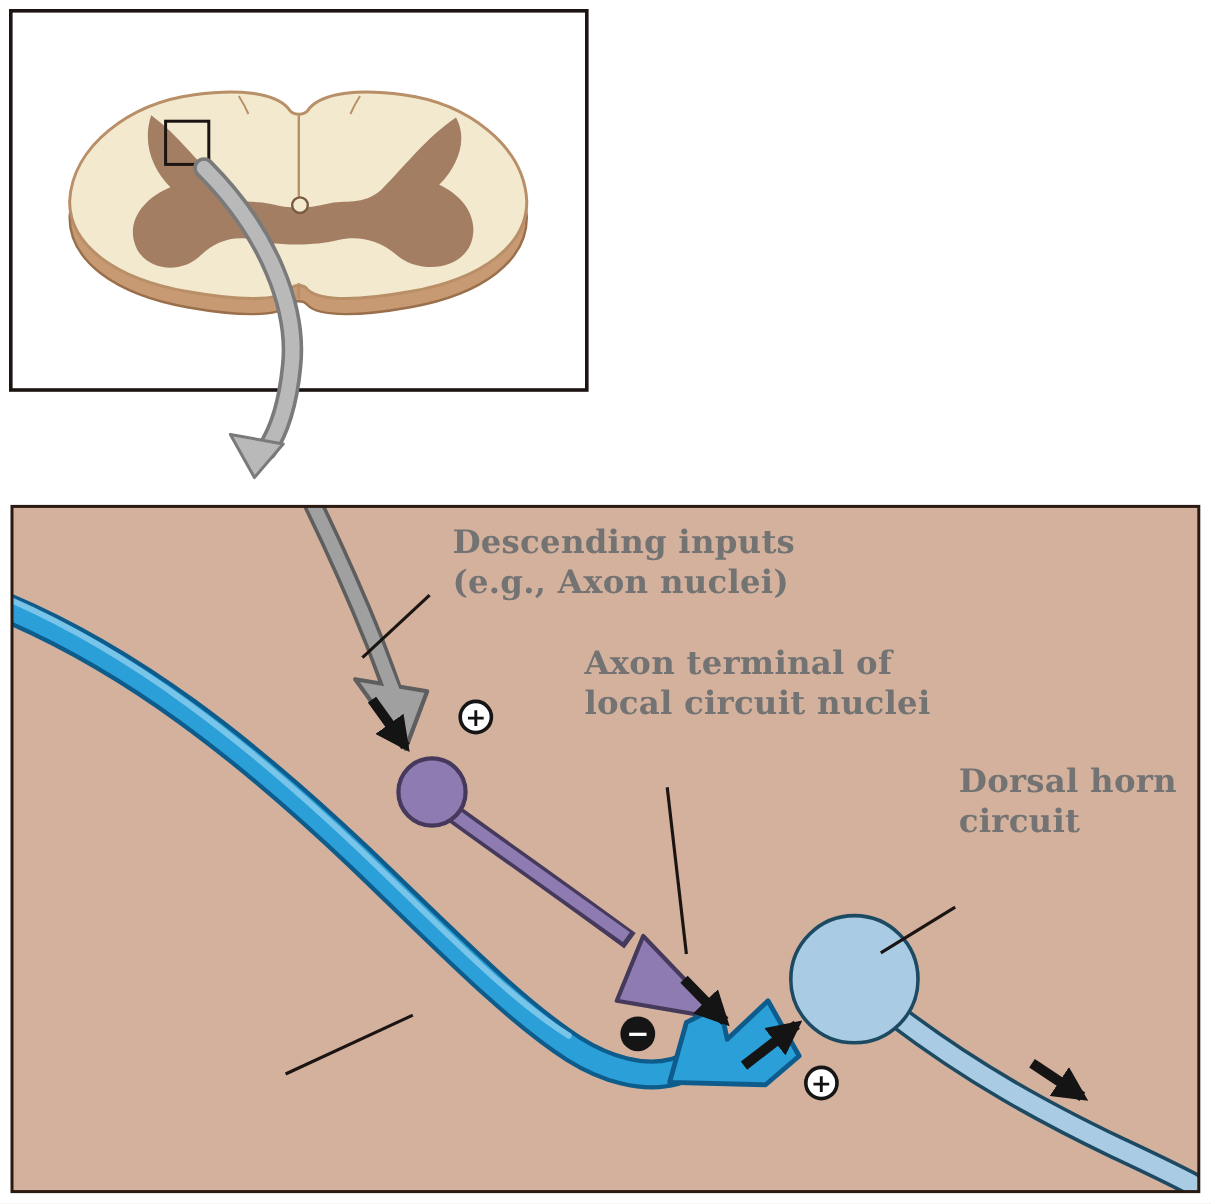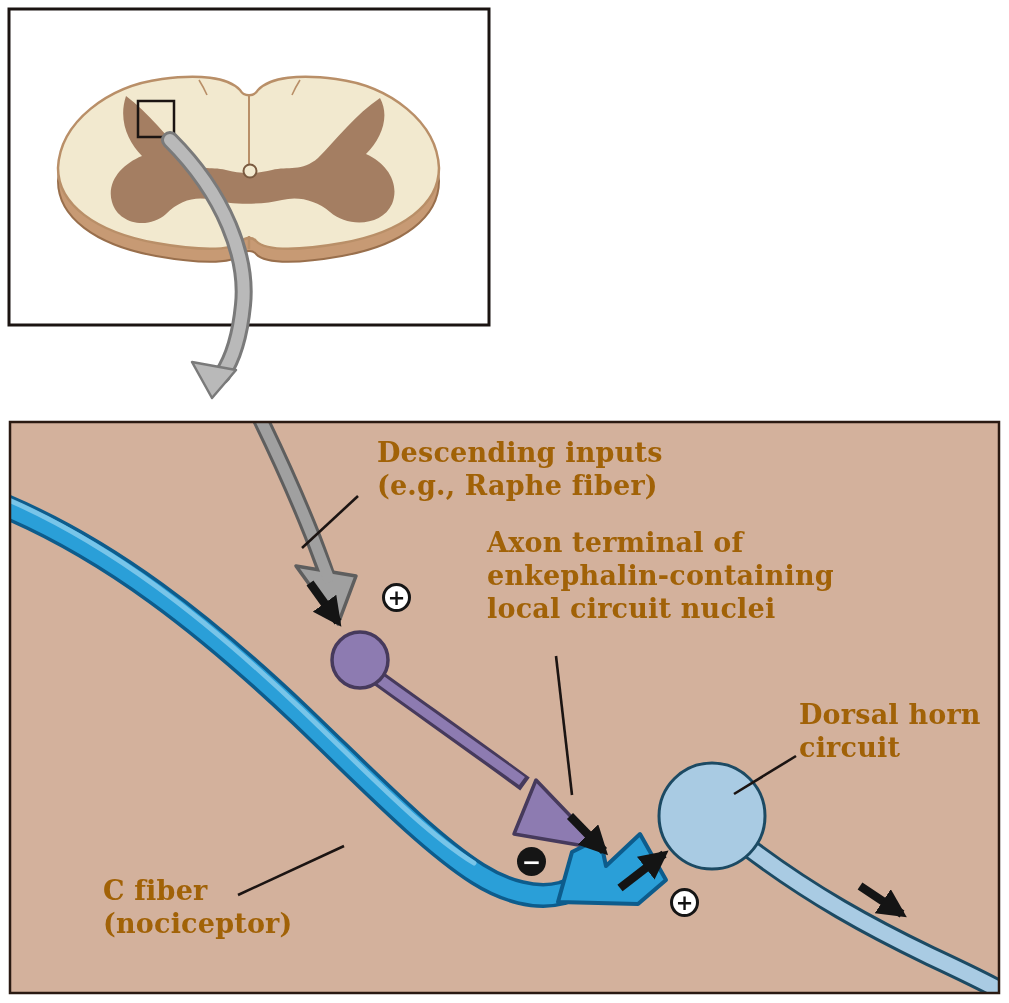--- a/index.html
+++ b/index.html
@@ -1,19 +1,19 @@
 <!DOCTYPE html>
 <html><head>
 <meta charset="utf-8">
 <style>
   html,body{margin:0;padding:0;background:#ffffff;}
   #figure{position:relative;width:1009px;height:1003px;background:#ffffff;overflow:hidden;
           font-family:"DejaVu Serif","Liberation Serif",serif;}
   #diagram-svg{position:absolute;left:0;top:0;}
-  .lbl{position:absolute;color:#a16207;font-weight:bold;font-size:27px;line-height:33px;
+  .lbl{position:absolute;color:#737373;font-weight:bold;font-size:27px;line-height:33px;
        white-space:nowrap;letter-spacing:0.2px;}
   .badge{position:absolute;border-radius:50%;display:flex;align-items:center;justify-content:center;
          font-family:"DejaVu Sans","Liberation Sans",sans-serif;font-weight:bold;}
   .badge.plus{width:23px;height:23px;background:#ffffff;border:3px solid #151515;color:#111111;font-size:21px;}
   .badge.minus{width:29px;height:29px;background:#151515;color:#ffffff;font-size:23px;}
 </style>
 </head>
 <body>
 
 <div id="figure">
@@ -104,36 +104,31 @@
         <line x1="796" y1="756" x2="734" y2="794"></line>
         <line x1="238" y1="895" x2="344" y2="846"></line>
       </g>
     </g>
 
     <rect x="10" y="422" width="989" height="571" fill="none" stroke="#2a1a12" stroke-width="2.5"></rect>
   </svg>
 
   <div class="lbl" style="left:377px;top:436px;">
     <div>Descending inputs</div>
-    <div>(e.g., Raphe fiber)</div>
+    <div>(e.g., Axon nuclei)</div>
   </div>
 
-  <div class="lbl" style="left:487px;top:526px;">
+  <div class="lbl" style="left:487px;top:537px;">
     <div>Axon terminal of</div>
-    <div>enkephalin-containing</div>
     <div>local circuit nuclei</div>
   </div>
 
-  <div class="lbl" style="left:799px;top:698px;">
+  <div class="lbl" style="left:799px;top:635px;">
     <div>Dorsal horn</div>
     <div>circuit</div>
   </div>
 
-  <div class="lbl" style="left:103px;top:874px;">
-    <div>C fiber</div>
-    <div>(nociceptor)</div>
-  </div>
 
   <div class="badge plus" style="left:382px;top:583px;">+</div>
   <div class="badge minus" style="left:517px;top:847px;">−</div>
   <div class="badge plus" style="left:670px;top:888px;">+</div>
 
 </div>
 
 </body></html>

